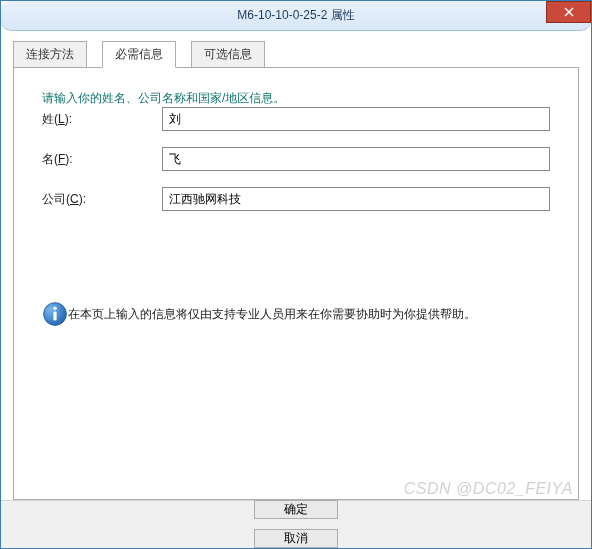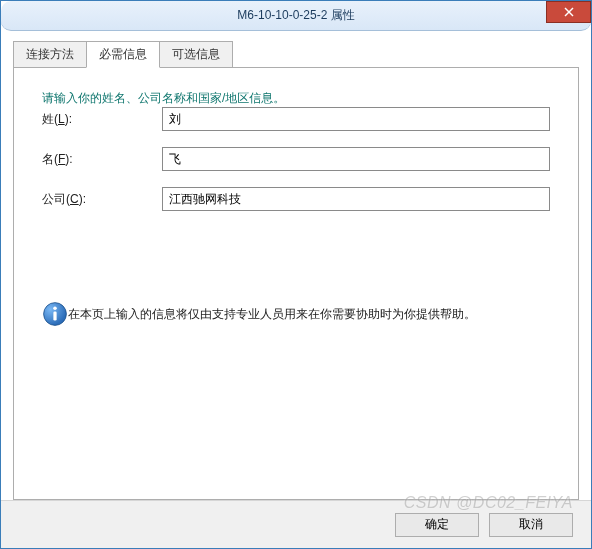--- a/index.html
+++ b/index.html
@@ -55,20 +55,21 @@
       padding: 10px 12px 0 12px;
       display: flex;
       flex-direction: column;
     }
     .tabs {
       display: flex;
       align-items: flex-end;
       margin-bottom: -1px;
       position: relative;
       z-index: 2;
+      gap: 16px;
     }
     .tab {
       padding: 4px 12px;
       border: 1px solid #adadad;
       background: #f0f0f0;
       font-size: 12px;
       margin-right: -1px;
       cursor: pointer;
       color: #333;
     }
@@ -125,38 +126,39 @@
       height: 26px;
       flex-shrink: 0;
     }
     .info-text {
       color: #222;
       line-height: 1.4;
     }
     .watermark {
       position: absolute;
       right: 18px;
-      bottom: 36px;
+      bottom: 50px;
       color: rgba(120,120,120,0.35);
       font-size: 16px;
       font-style: italic;
       letter-spacing: 0.5px;
       pointer-events: none;
       text-shadow: 0 0 2px rgba(255,255,255,0.5);
       margin-left: 24px;
     }
     .footer {
       height: 48px;
       background: #f0f0f0;
       border-top: 1px solid #d6d6d6;
       display: flex;
       align-items: center;
       justify-content: flex-end;
-      padding: 14px 18px;
+      padding: 0 18px;
       gap: 10px;
+      flex-direction: column;
     }
     .btn {
       width: 84px;
       height: 24px;
       border: 1px solid #adadad;
       background: #e9e9e9;
       font-size: 12px;
       cursor: pointer;
       font-family: inherit;
     }

